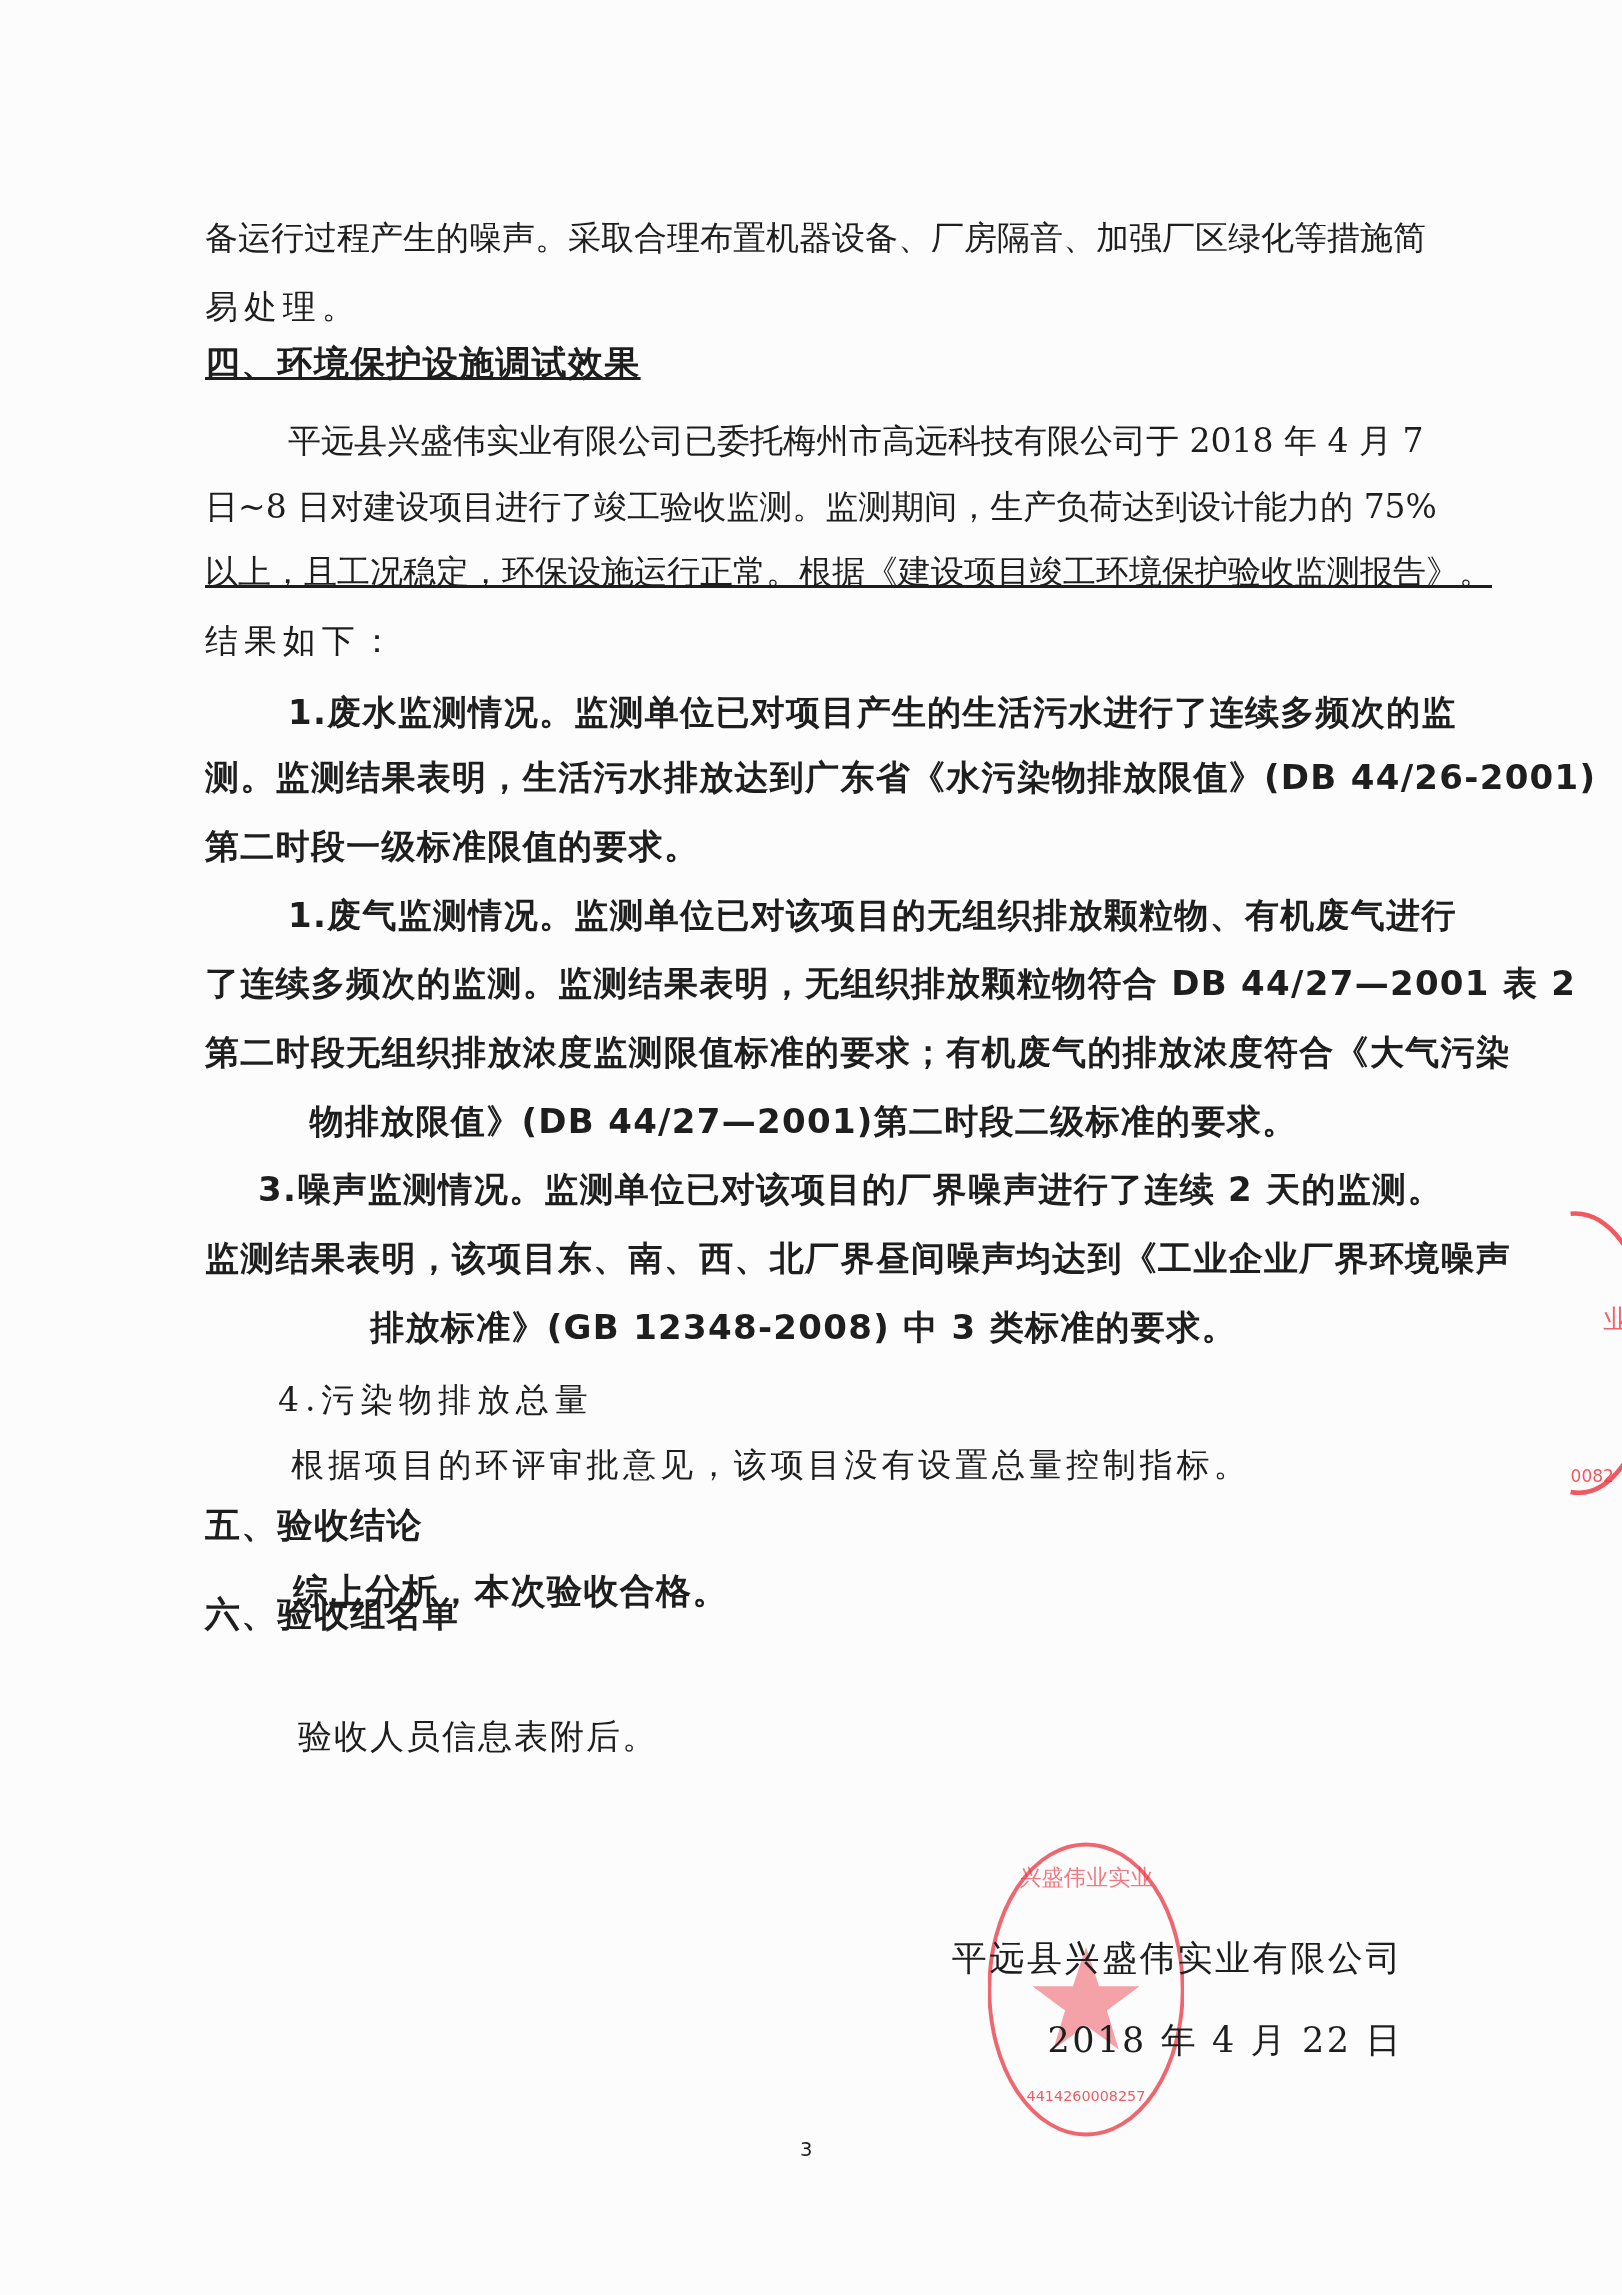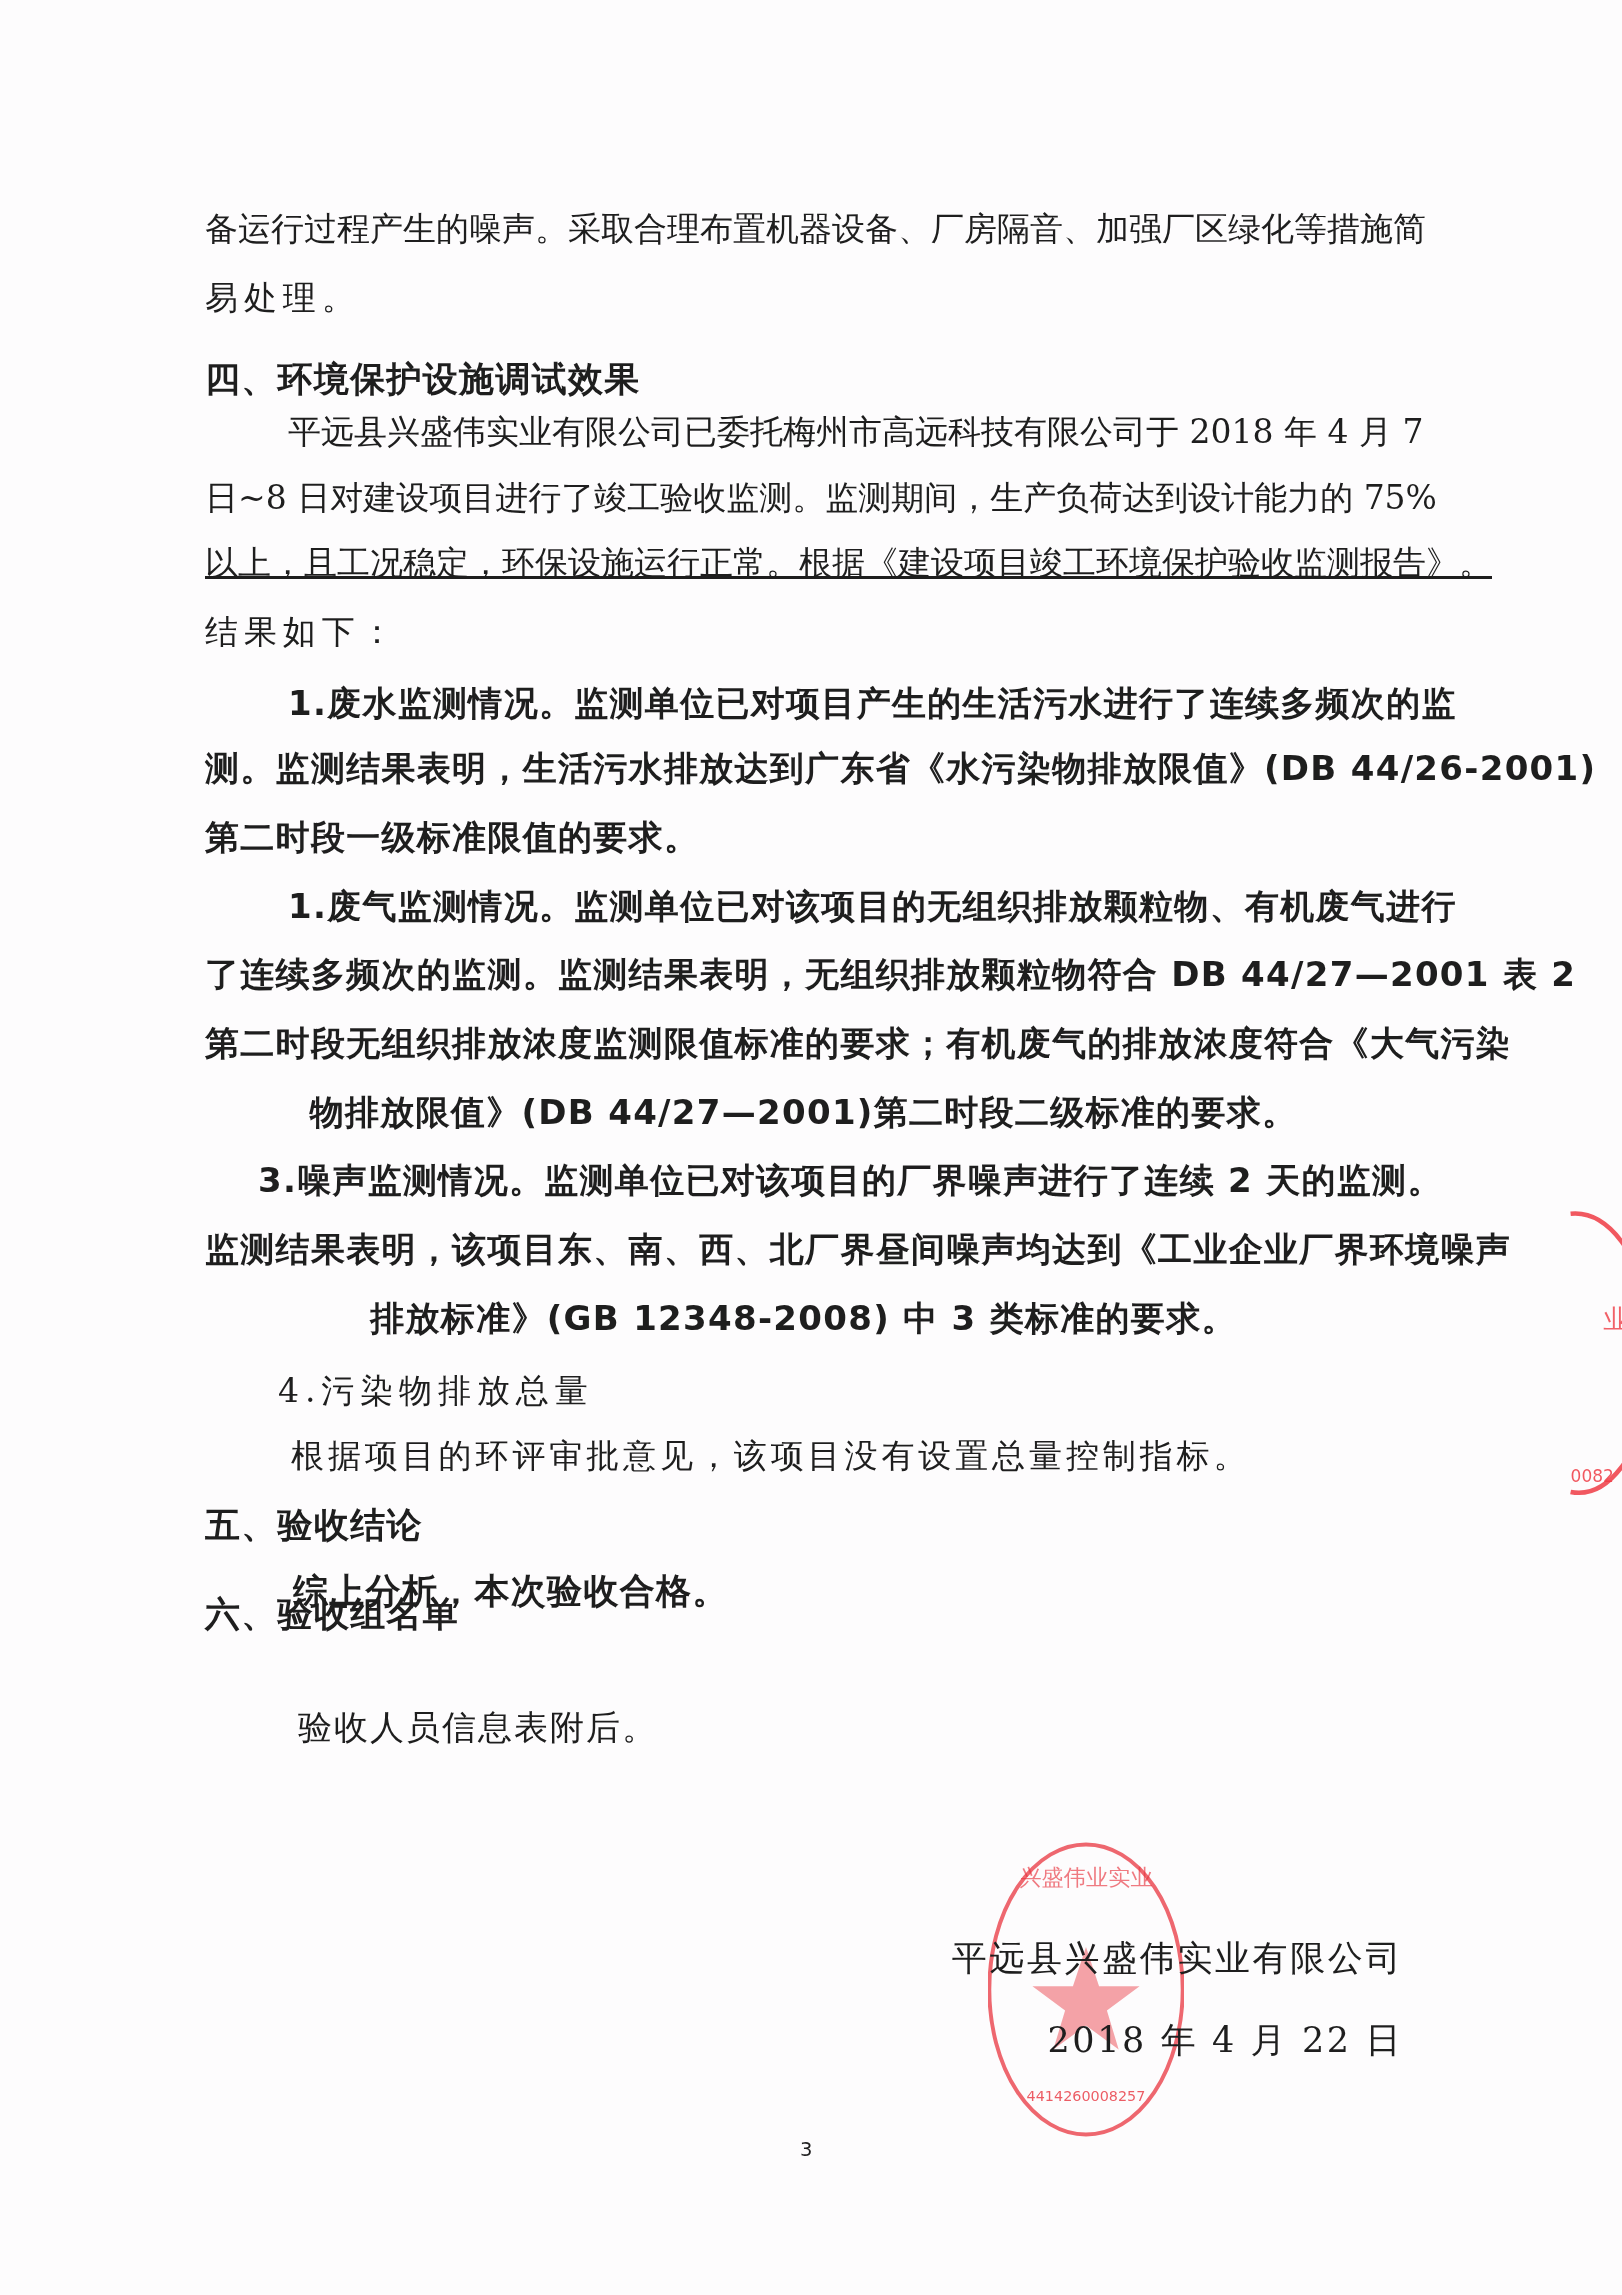--- a/index.html
+++ b/index.html
@@ -2,40 +2,40 @@
 <html style="font-size:10.5px"><head>
 <meta charset="utf-8">
 <style>
   html, body { margin: 0; padding: 0; }
   body {
     width: 1623px; height: 2295px; background: #fdfcfd; position: relative; overflow: hidden;
     font-family: "DejaVu Serif", "Liberation Serif", serif; color: #1e1e1e;
   }
   .line {
     position: absolute; left: 205px; width: 1197px; font-size: 33px; line-height: 39px;
-    white-space: nowrap; letter-spacing: 5.9px;
+    white-space: nowrap; letter-spacing: 5.9px; margin-top: 9px;
   }
   .just { text-align: justify; text-align-last: justify; letter-spacing: 0; }
   .indent { left: 288px; width: 1115px; }
   .heading {
     position: absolute; left: 205px; font-size: 35px; line-height: 42px; font-weight: bold;
     font-family: "DejaVu Sans", "Liberation Sans", sans-serif; letter-spacing: 1.3px; white-space: nowrap;
   }
   .bold-line { font-weight: bold; font-family: "DejaVu Sans", "Liberation Sans", sans-serif; font-size: 34px; letter-spacing: 1.3px; }
   .sig { position: absolute; right: 220px; font-size: 35px; line-height: 42px; white-space: nowrap; letter-spacing: 2.6px; }
   .pagenum { position: absolute; left: 800px; top: 2138px; font-size: 19.6px; font-family: "DejaVu Sans", sans-serif; }
   .seal { position: absolute; pointer-events: none; }
 </style>
 </head>
 <body>
 
 <div class="line just" style="top:209px;">备运行过程产生的噪声。采取合理布置机器设备、厂房隔音、加强厂区绿化等措施简</div>
 <div class="line" style="top:278px;">易处理。</div>
 
-<div class="heading" style="top:358px;">四、环境保护设施调试效果</div>
+<div class="heading" style="top:342px;text-decoration:underline;">四、环境保护设施调试效果</div>
 <div class="line just indent" style="top:412px;">平远县兴盛伟实业有限公司已委托梅州市高远科技有限公司于 2018 年 4 月 7</div>
 <div class="line just" style="top:478px;">日~8 日对建设项目进行了竣工验收监测。监测期间，生产负荷达到设计能力的 75%</div>
 <div class="line just" style="top:543px;text-decoration:underline;">以上，且工况稳定，环保设施运行正常。根据《建设项目竣工环境保护验收监测报告》。</div>
 <div class="line" style="top:612px;">结果如下：</div>
 
 <div class="line just indent bold-line" style="top:684px;">1.废水监测情况。监测单位已对项目产生的生活污水进行了连续多频次的监</div>
 <div class="line just bold-line" style="top:749px;">测。监测结果表明，生活污水排放达到广东省《水污染物排放限值》(DB 44/26-2001)</div>
 <div class="line bold-line" style="top:818px;">第二时段一级标准限值的要求。</div>
 
 <div class="line just indent bold-line" style="top:887px;">1.废气监测情况。监测单位已对该项目的无组织排放颗粒物、有机废气进行</div>

